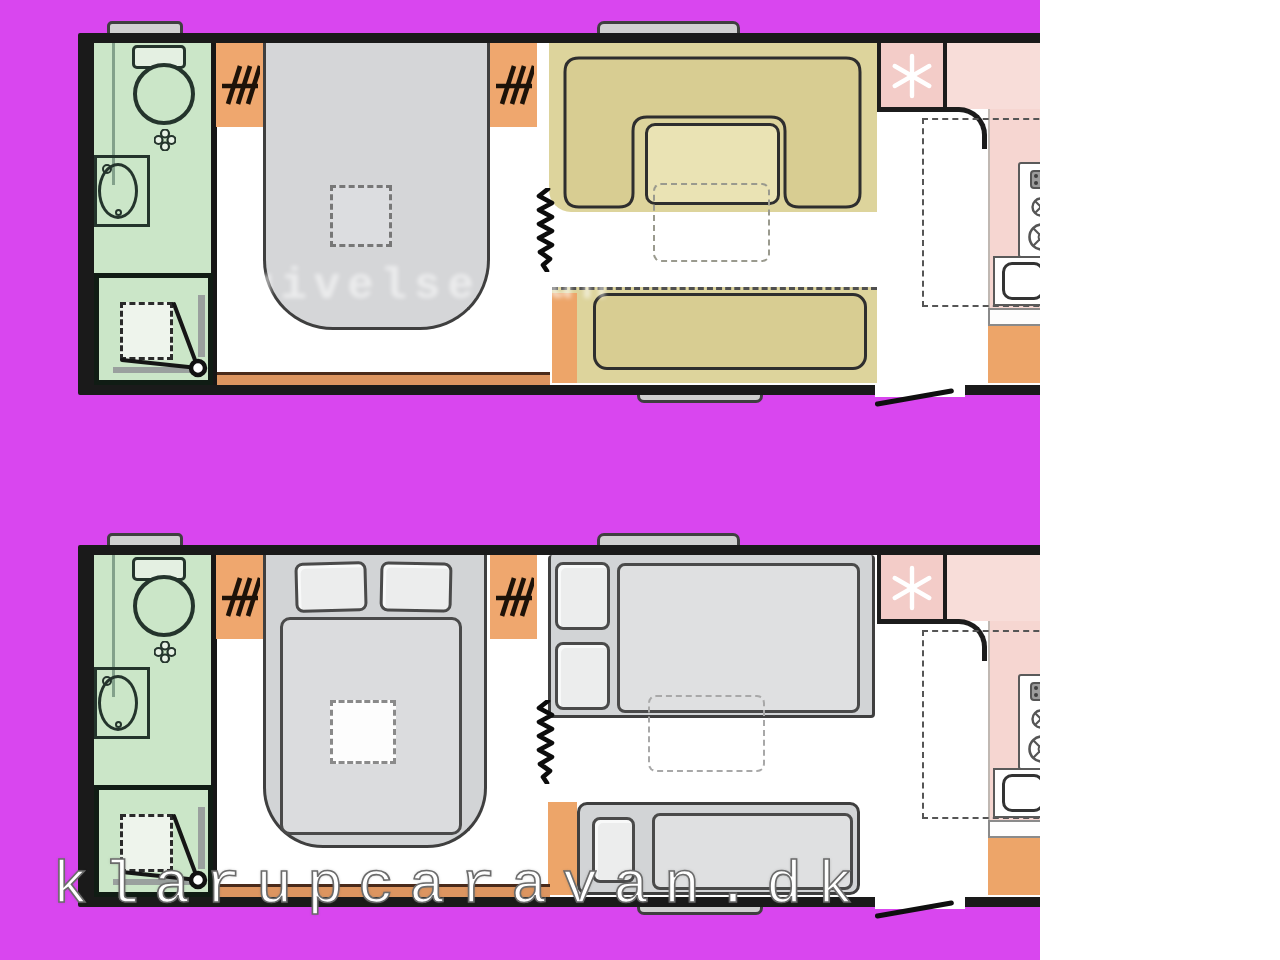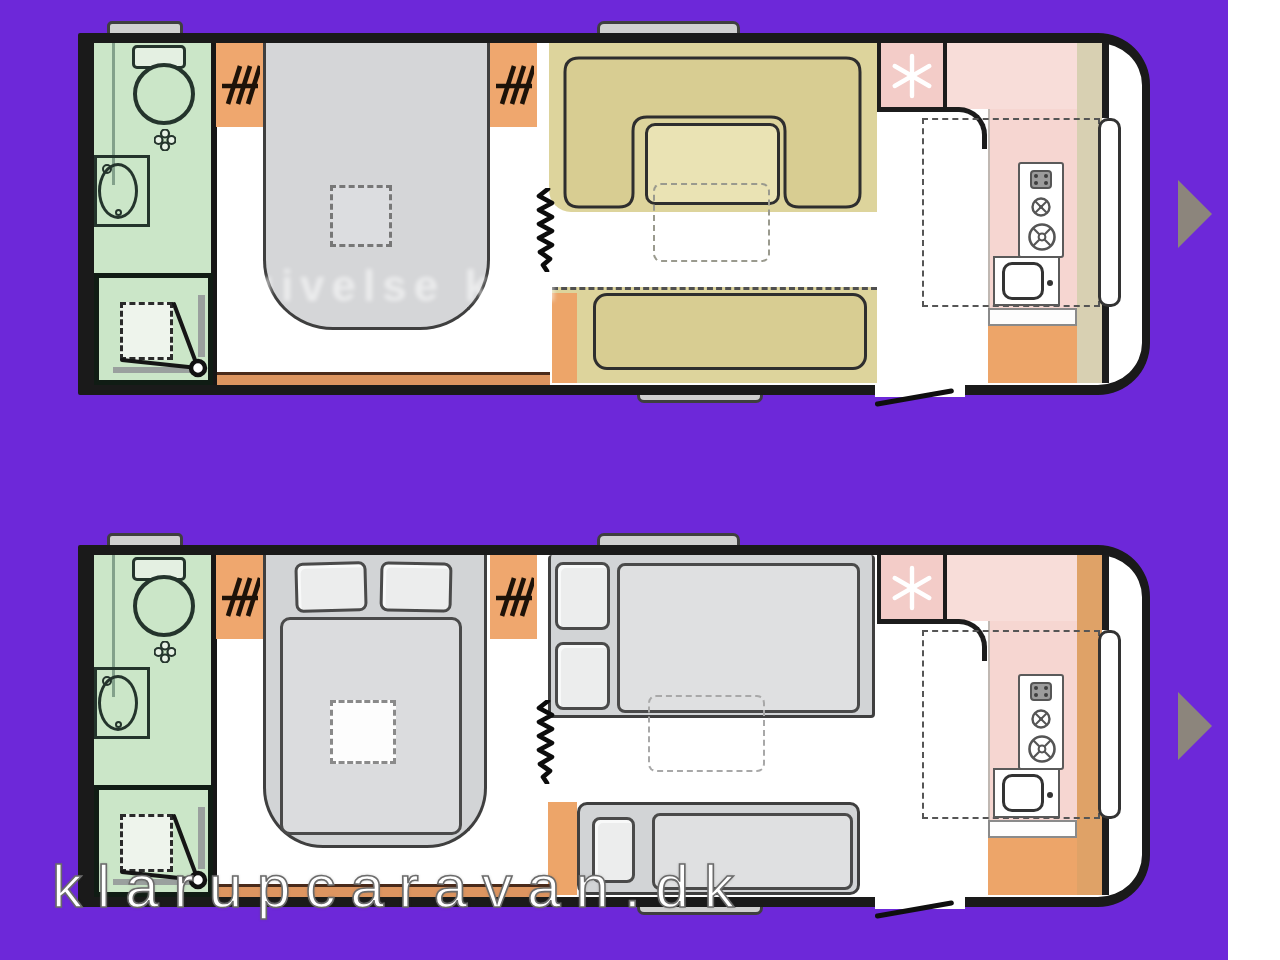--- a/index.html
+++ b/index.html
@@ -1,17 +1,17 @@
 <!DOCTYPE html>
 <html><head>
 <meta charset="utf-8">
 <style>
   html,body{margin:0;padding:0;background:#ffffff;}
-  #stage{position:relative;width:1228px;height:960px;background:#6d28d9;overflow:hidden;
-         font-family:Liberation Sans, sans-serif;}
+  #stage{position:relative;width:1040px;height:960px;background:#d946ef;overflow:hidden;
+         font-family:Liberation Mono, monospace;}
   .plan{position:absolute;left:78px;width:1072px;height:362px;}
   .plan--day{top:33px;} .plan--night{top:545px;}
   .p{position:absolute;box-sizing:border-box;}
   
   .c-body{left:0;top:0;width:1072px;height:362px;background:#ffffff;z-index:1;
           border:10px solid #1a1a1a;border-left-width:16px;border-right-width:8px;
           border-radius:2px 52px 52px 2px;}
   .c-tab{background:#d0d0d0;border:3px solid #3f3f3f;z-index:0;}
   .c-tab-cassette{left:29px;top:-12px;width:76px;height:20px;border-radius:5px;}
   .c-tab-wintop{left:519px;top:-12px;width:143px;height:20px;border-radius:7px;}

